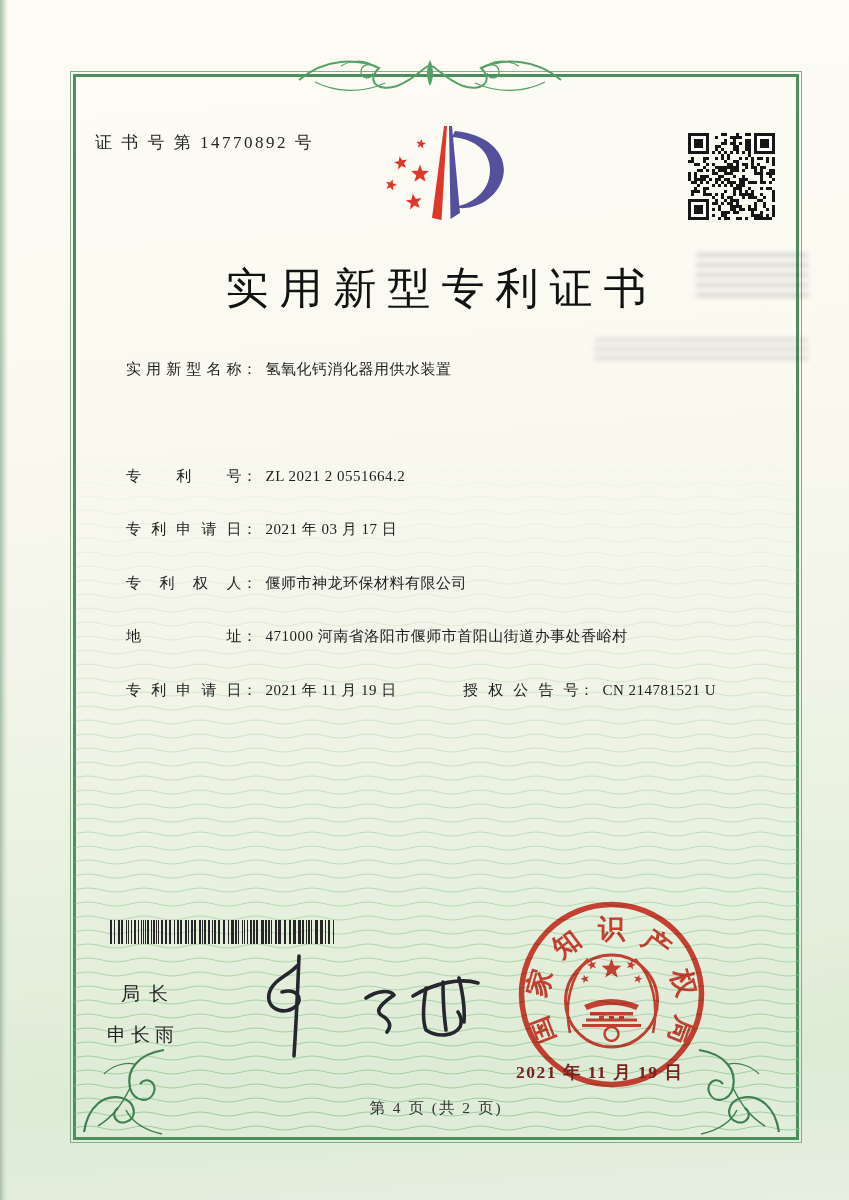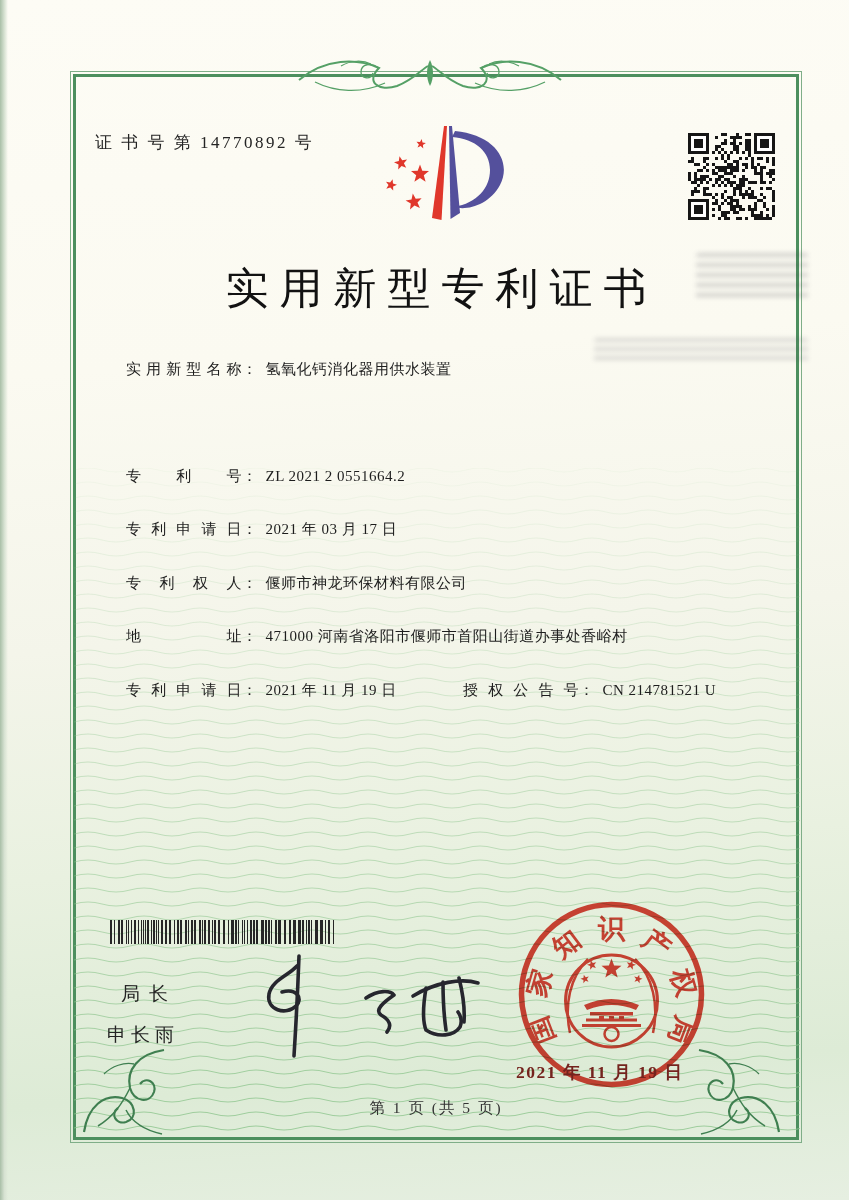--- a/index.html
+++ b/index.html
@@ -597,16 +597,16 @@
       <rect class="seal-red" x="95" y="119" width="5" height="3"></rect>
       <rect class="seal-red" x="105" y="119" width="5" height="3"></rect>
       <circle class="seal-red-s" cx="97.5" cy="137" r="7" stroke-width="2.5"></circle>
       <path class="seal-red-s" d="M56,136 C50,108 56,80 74,62" stroke-width="2.5"></path>
       <path class="seal-red-s" d="M139,136 C145,108 139,80 121,62" stroke-width="2.5"></path>
     </g>
   </svg>
 
   <div class="seal-date">2021 年 11 月 19 日</div>
 
-  <div class="page-info">第 1 页 (共 5 页)</div>
+  <div class="page-info">第 4 页 (共 2 页)</div>
   <div class="back-note">其他事项参见背面</div>
 
 </div>
 
 </body></html>

